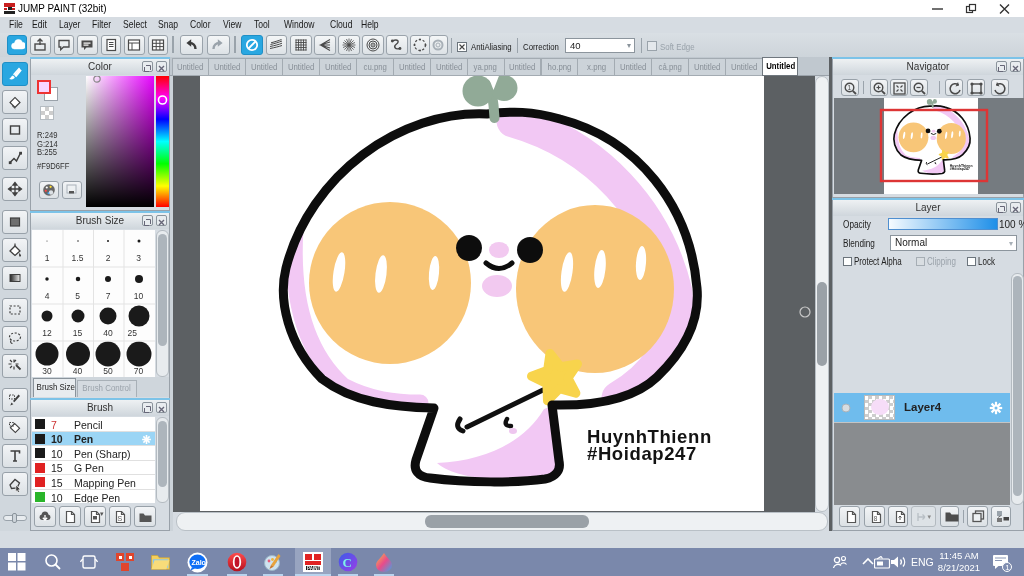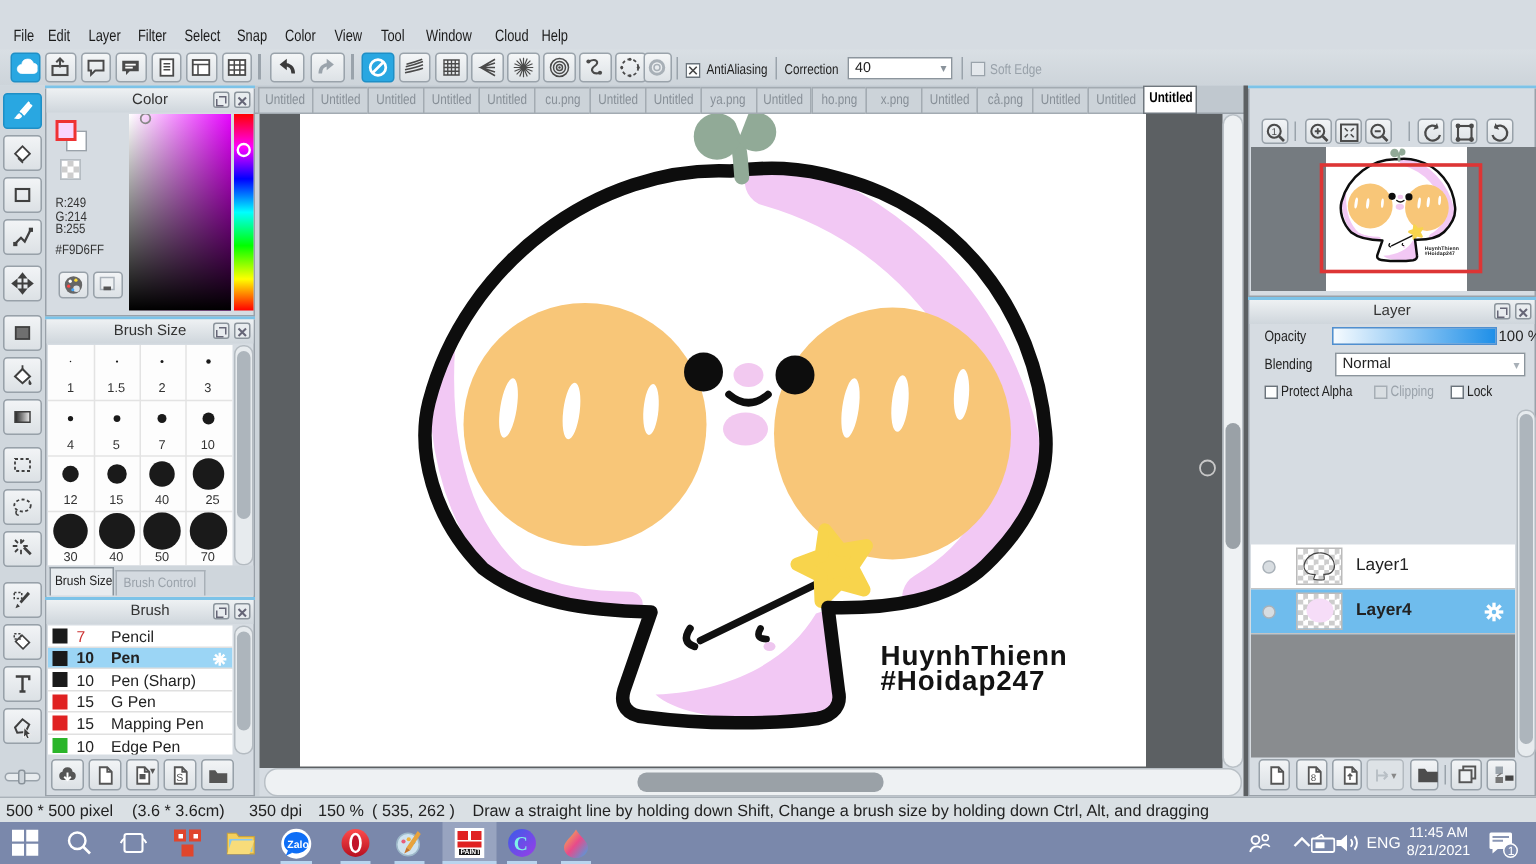--- a/index.html
+++ b/index.html
@@ -22,20 +22,37 @@
 .chk{position:absolute;width:9px;height:9px;border:1px solid #6b747c;background:#fdfefe}
 .scroll{position:absolute;background:#e7ebee;border:1px solid #b4bbc1;border-radius:6px}
 .thumbv{position:absolute;background:#adb5bc;border-radius:5px;width:9px}
 #status{left:0;top:531px;width:1024px;height:17px;background:#dae0e4;border-top:1px solid #aab2b9;font-size:10.8px;color:#222}
 #task{left:0;top:548px;width:1024px;height:28px;background:#7a88ab}
 .trun{position:absolute;top:574px;height:2px;background:#b9d4ee}
 .lrow{position:absolute;left:1px;width:176px;height:30px;background:#fff;border-bottom:1px solid #c4c4c4;font-size:11px;color:#222}
 .checker{background-image:conic-gradient(#cdcdcd 25%,#fff 0 50%,#cdcdcd 0 75%,#fff 0);background-size:8px 8px}
 </style></head><body>
 <div id="stage">
+<div class="abs" id="title">
+<svg class="abs" style="left:4px;top:3px" width="11" height="11">
+        <rect width="11" height="11" fill="#fff"></rect>
+        <rect x="0" y="0" width="11" height="4" fill="#c81e1e"></rect>
+        <rect x="0" y="5" width="3" height="2" fill="#c81e1e"></rect>
+        <rect x="8" y="5" width="3" height="2" fill="#c81e1e"></rect>
+        <rect x="0" y="8" width="11" height="3" fill="#222"></rect>
+        <rect x="4" y="4" width="4" height="3" fill="#222"></rect>
+      </svg>
+<span class="abs" style="left:18px;top:2px;transform:scaleX(0.9);transform-origin:0 0">JUMP PAINT (32bit)</span>
+<svg class="abs" style="left:929px;top:3px" width="90" height="11">
+<line x1="3" y1="6" x2="14" y2="6" stroke="#333" stroke-width="1.4"></line>
+<rect x="37.5" y="3.5" width="6" height="6" fill="none" stroke="#333" stroke-width="1.2"></rect>
+        <rect x="40.5" y="1.5" width="6" height="6" fill="#fff" stroke="#333" stroke-width="1.2"></rect>
+<path d="M71 1.5 L80 10.5 M80 1.5 L71 10.5" stroke="#333" stroke-width="1.4"></path>
+</svg>
+    </div>
 <div class="abs" id="menu">
       <span style="left:9px;transform:scaleX(0.78);transform-origin:0 0">File</span>
       <span style="left:32px;transform:scaleX(0.78);transform-origin:0 0">Edit</span>
       <span style="left:59px;transform:scaleX(0.78);transform-origin:0 0">Layer</span>
       <span style="left:92px;transform:scaleX(0.78);transform-origin:0 0">Filter</span>
       <span style="left:123px;transform:scaleX(0.78);transform-origin:0 0">Select</span>
       <span style="left:158px;transform:scaleX(0.78);transform-origin:0 0">Snap</span>
       <span style="left:190px;transform:scaleX(0.78);transform-origin:0 0">Color</span>
       <span style="left:223px;transform:scaleX(0.78);transform-origin:0 0">View</span>
       <span style="left:254px;transform:scaleX(0.78);transform-origin:0 0">Tool</span>
@@ -373,21 +390,21 @@
         <circle cx="14" cy="14" r="6.5" fill="#1a1a1a"></circle>
       </svg>
       <div class="abs" style="left:32.5px;top:115.0px;width:28px;text-align:center;font-size:8.5px;color:#333">15</div>
       <svg class="abs" style="left:63.0px;top:89.0px" width="28" height="28">
         <circle cx="14" cy="14" r="8.5" fill="#1a1a1a"></circle>
       </svg>
       <div class="abs" style="left:63.0px;top:115.0px;width:28px;text-align:center;font-size:8.5px;color:#333">40</div>
       <svg class="abs" style="left:93.5px;top:89.0px" width="28" height="28">
         <circle cx="14" cy="14" r="10.5" fill="#1a1a1a"></circle>
       </svg>
-      <div class="abs" style="left:106px;top:115.0px;width:28px;text-align:left;font-size:8.5px;color:#333">25</div>
+      <div class="abs" style="left:78px;top:115.0px;width:28px;text-align:right;font-size:8.5px;color:#333">25</div>
       <svg class="abs" style="left:2.0px;top:126.5px" width="28" height="28">
         <circle cx="14" cy="14" r="11.5" fill="#1a1a1a"></circle>
       </svg>
       <div class="abs" style="left:2.0px;top:152.5px;width:28px;text-align:center;font-size:8.5px;color:#333">30</div>
       <svg class="abs" style="left:32.5px;top:126.5px" width="28" height="28">
         <circle cx="14" cy="14" r="12.0" fill="#1a1a1a"></circle>
       </svg>
       <div class="abs" style="left:32.5px;top:152.5px;width:28px;text-align:center;font-size:8.5px;color:#333">40</div>
       <svg class="abs" style="left:63.0px;top:126.5px" width="28" height="28">
         <circle cx="14" cy="14" r="12.5" fill="#1a1a1a"></circle>
@@ -551,20 +568,25 @@
       <circle cx="8" cy="8" r="5" fill="none" stroke="#c8c8c8" stroke-width="1.2"></circle>
     </svg>
 <div class="abs" style="left:815px;top:76px;width:14px;height:436px;background:#eef1f3;border:1px solid #b9c0c6;border-radius:7px"></div>
 <div class="abs" style="left:817px;top:282px;width:10px;height:84px;background:#9aa1a7;border-radius:5px"></div>
 <div class="abs" style="left:176px;top:512px;width:652px;height:19px;background:#eef1f3;border:1px solid #b9c0c6;border-radius:9px"></div>
 <div class="abs" style="left:425px;top:515px;width:164px;height:13px;background:#9aa1a7;border-radius:6px"></div>
     <div class="abs" style="left:829px;top:57px;width:3px;height:474px;background:#5c6063"></div>
 <div class="abs" style="left:832px;top:57px;width:192px;height:474px;background:#d6dce2"></div>
 <div class="blueline" style="left:832px;top:57px;width:192px"></div>
 <div class="panel" style="left:832px;top:59px;width:192px;height:139px">
+      <div class="phead">Navigator<div class="pico" style="right:16px"><svg width="9" height="9">
+            <path d="M1.5 3 v4.5 h4.5 M3 1.5 h4.5 v4.5" fill="none" stroke="#667" stroke-width="1"></path>
+          </svg></div><div class="pico" style="right:2px"><svg width="9" height="9">
+            <path d="M2 2 l5 5 M7 2 l-5 5" stroke="#667" stroke-width="1.4"></path>
+          </svg></div></div>
       <div class="abs" style="left:8px;top:20px;width:18px;height:17px;background:linear-gradient(#f2f4f6,#dce1e5);border:1px solid #98a1a9;border-radius:3px"><svg width="15" height="15" style="margin:0.5px 0 0 1px">
           <circle cx="6.5" cy="6.5" r="4.3" fill="none" stroke="#4a4a4a" stroke-width="1.4"></circle>
           <line x1="9.8" y1="9.8" x2="13" y2="13" stroke="#4a4a4a" stroke-width="1.8"></line>
           <text x="4.6" y="9" font-size="6.5" font-family="Liberation Sans" fill="#4a4a4a">1</text>
         </svg></div>
       <div class="abs" style="left:37px;top:20px;width:18px;height:17px;background:linear-gradient(#f2f4f6,#dce1e5);border:1px solid #98a1a9;border-radius:3px"><svg width="15" height="15" style="margin:0.5px 0 0 1px">
           <circle cx="6.5" cy="6.5" r="4.3" fill="none" stroke="#4a4a4a" stroke-width="1.4"></circle>
           <line x1="9.8" y1="9.8" x2="13" y2="13" stroke="#4a4a4a" stroke-width="1.8"></line>
           <path d="M4.5 6.5 h4 M6.5 4.5 v4" stroke="#4a4a4a" stroke-width="1.2"></path>
         </svg></div>
@@ -614,29 +636,20 @@
       <div class="abs" style="left:55px;top:18px;width:110px;height:12px;border:1px solid #4f8fd0;background:linear-gradient(to right,#f6fbff,#1e8fe8)"></div>
       <span class="abs" style="left:166px;top:19px;font-size:10px;color:#222;white-space:nowrap">100 %</span>
       <span class="abs" style="left:10px;top:38px;font-size:10px;color:#222;transform:scaleX(0.82);transform-origin:0 0">Blending</span>
       <div class="abs" style="left:57px;top:35px;width:127px;height:16px;background:#fff;border:1px solid #8c959d;font-size:10px;color:#222;line-height:14px;padding-left:4px">Normal<span style="position:absolute;right:3px;top:1px;color:#a8b0b7;font-size:8px">▾</span></div>
       <div class="chk" style="left:10px;top:57px"></div>
       <span class="abs" style="left:21px;top:56px;font-size:10px;color:#222;transform:scaleX(0.8);transform-origin:0 0">Protect Alpha</span>
       <div class="chk" style="left:83px;top:57px;background:#d9dee2;border-color:#a6aeb5"></div>
       <span class="abs" style="left:94px;top:56px;font-size:10px;color:#9aa2aa;transform:scaleX(0.8);transform-origin:0 0">Clipping</span>
       <div class="chk" style="left:134px;top:57px"></div>
       <span class="abs" style="left:145px;top:56px;font-size:10px;color:#222;transform:scaleX(0.8);transform-origin:0 0">Lock</span>
-      <div class="lrow" style="top:163px;background:#fff">
-        <svg class="abs" style="left:7px;top:10px" width="10" height="10">
-          <circle cx="5" cy="5" r="4" fill="#d8dde1" stroke="#aab2b9"></circle>
-        </svg>
-        <div class="abs checker" style="left:30px;top:2px;width:31px;height:25px;border:1px solid #bbb;background-size:7px 7px"><svg width="29" height="23" viewBox="230 60 520 470">
-            <path d="M487 114 C 400 110 310 175 286 268 C 278 300 288 345 322 379 C 352 402 392 407 434 408 L 416 460 C 413 470 418 477 430 478 C 468 483 515 483 545 479 C 556 477 561 470 559 461 L 552 405 C 592 406 632 401 657 377 C 684 351 700 322 697 288 C 690 205 637 139 560 119 C 532 111 512 111 487 114 Z" fill="none" stroke="#444" stroke-width="16"></path>
-          </svg></div>
-        <span class="abs" style="left:70px;top:8px;font-size:11.5px">Layer1</span>
-      </div>
       <div class="lrow" style="top:193px;background:#6fbced">
         <svg class="abs" style="left:7px;top:10px" width="10" height="10">
           <circle cx="5" cy="5" r="4" fill="#d8dde1" stroke="#aab2b9"></circle>
         </svg>
         <div class="abs checker" style="left:30px;top:2px;width:31px;height:25px;border:1px solid #bbb;background-size:7px 7px"><svg width="29" height="23">
             <ellipse cx="15" cy="11" rx="9" ry="8" fill="#f6ddf8"></ellipse>
           </svg></div>
         <span class="abs" style="left:70px;top:8px;font-weight:bold;font-size:11.5px">Layer4</span>
         <svg class="abs" style="right:6px;top:7px" width="16" height="16">
           <g stroke="#fff" stroke-width="2.2">
@@ -681,28 +694,20 @@
           <rect x="2" y="4.5" width="8" height="8" fill="#eef1f3" stroke="#555" stroke-width="1.3"></rect>
         </svg></div>
       <div class="abs" style="left:158px;top:306px;width:20px;height:21px;background:linear-gradient(#f2f4f6,#dce1e5);border:1px solid #98a1a9;border-radius:3px"><svg width="15" height="15" style="margin:2px 0 0 3px">
           <rect x="2" y="2" width="5" height="5" fill="#9aa3ab"></rect>
           <rect x="2" y="9" width="5" height="4" fill="#777"></rect>
           <rect x="8.5" y="8" width="5.5" height="3.5" fill="#444"></rect>
           <path d="M3 8.5 l3-2" stroke="#777"></path>
         </svg></div>
       <div class="abs" style="left:130px;top:310px;width:1px;height:13px;background:#9aa3ab"></div>
     </div>
-<div class="abs" id="status">
-<span class="abs" style="left:4px;top:3px">500 * 500 pixel</span>
-<span class="abs" style="left:88px;top:3px">(3.6 * 3.6cm)</span>
-<span class="abs" style="left:166px;top:3px">350 dpi</span>
-<span class="abs" style="left:212px;top:3px">150 %</span>
-<span class="abs" style="left:248px;top:3px">( 535, 262 )</span>
-<span class="abs" style="left:315px;top:3px">Draw a straight line by holding down Shift, Change a brush size by holding down Ctrl, Alt, and dragging</span>
-</div>
 <div class="abs" id="task"></div>
     <svg class="abs" style="left:8px;top:553px" width="18" height="18">
       <rect x="0" y="0" width="8" height="8" fill="#fff"></rect>
       <rect x="9.5" y="0" width="8" height="8" fill="#fff"></rect>
       <rect x="0" y="9.5" width="8" height="8" fill="#fff"></rect>
       <rect x="9.5" y="9.5" width="8" height="8" fill="#fff"></rect>
     </svg>
     <svg class="abs" style="left:44px;top:553px" width="18" height="18">
       <circle cx="7.5" cy="7.5" r="5.5" fill="none" stroke="#fff" stroke-width="1.6"></circle>
       <line x1="11.5" y1="11.5" x2="16" y2="16" stroke="#fff" stroke-width="1.8"></line>

